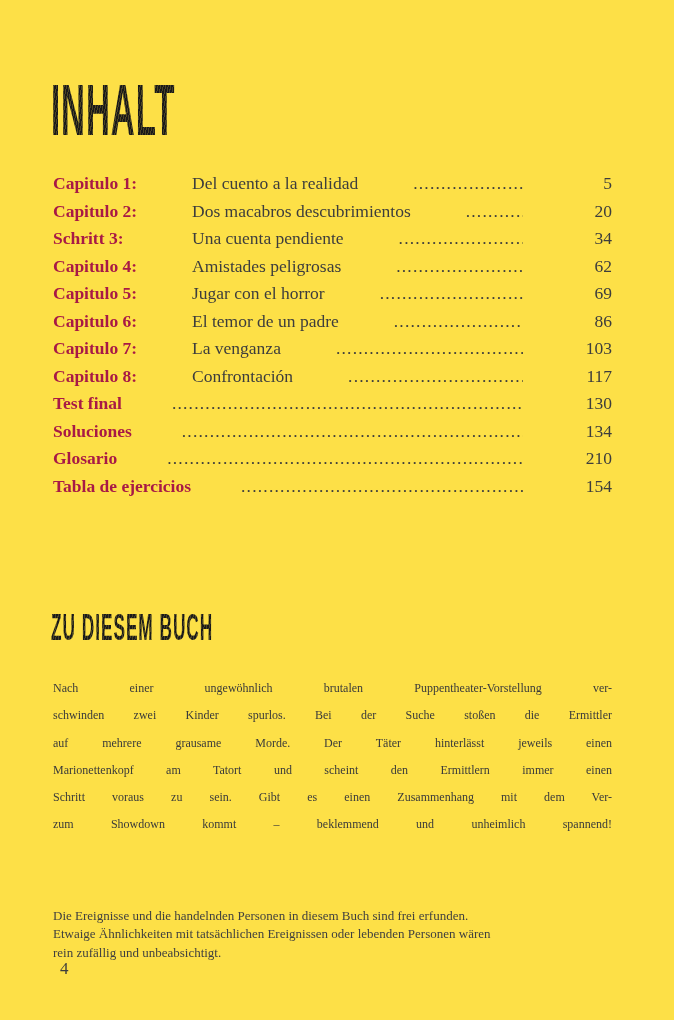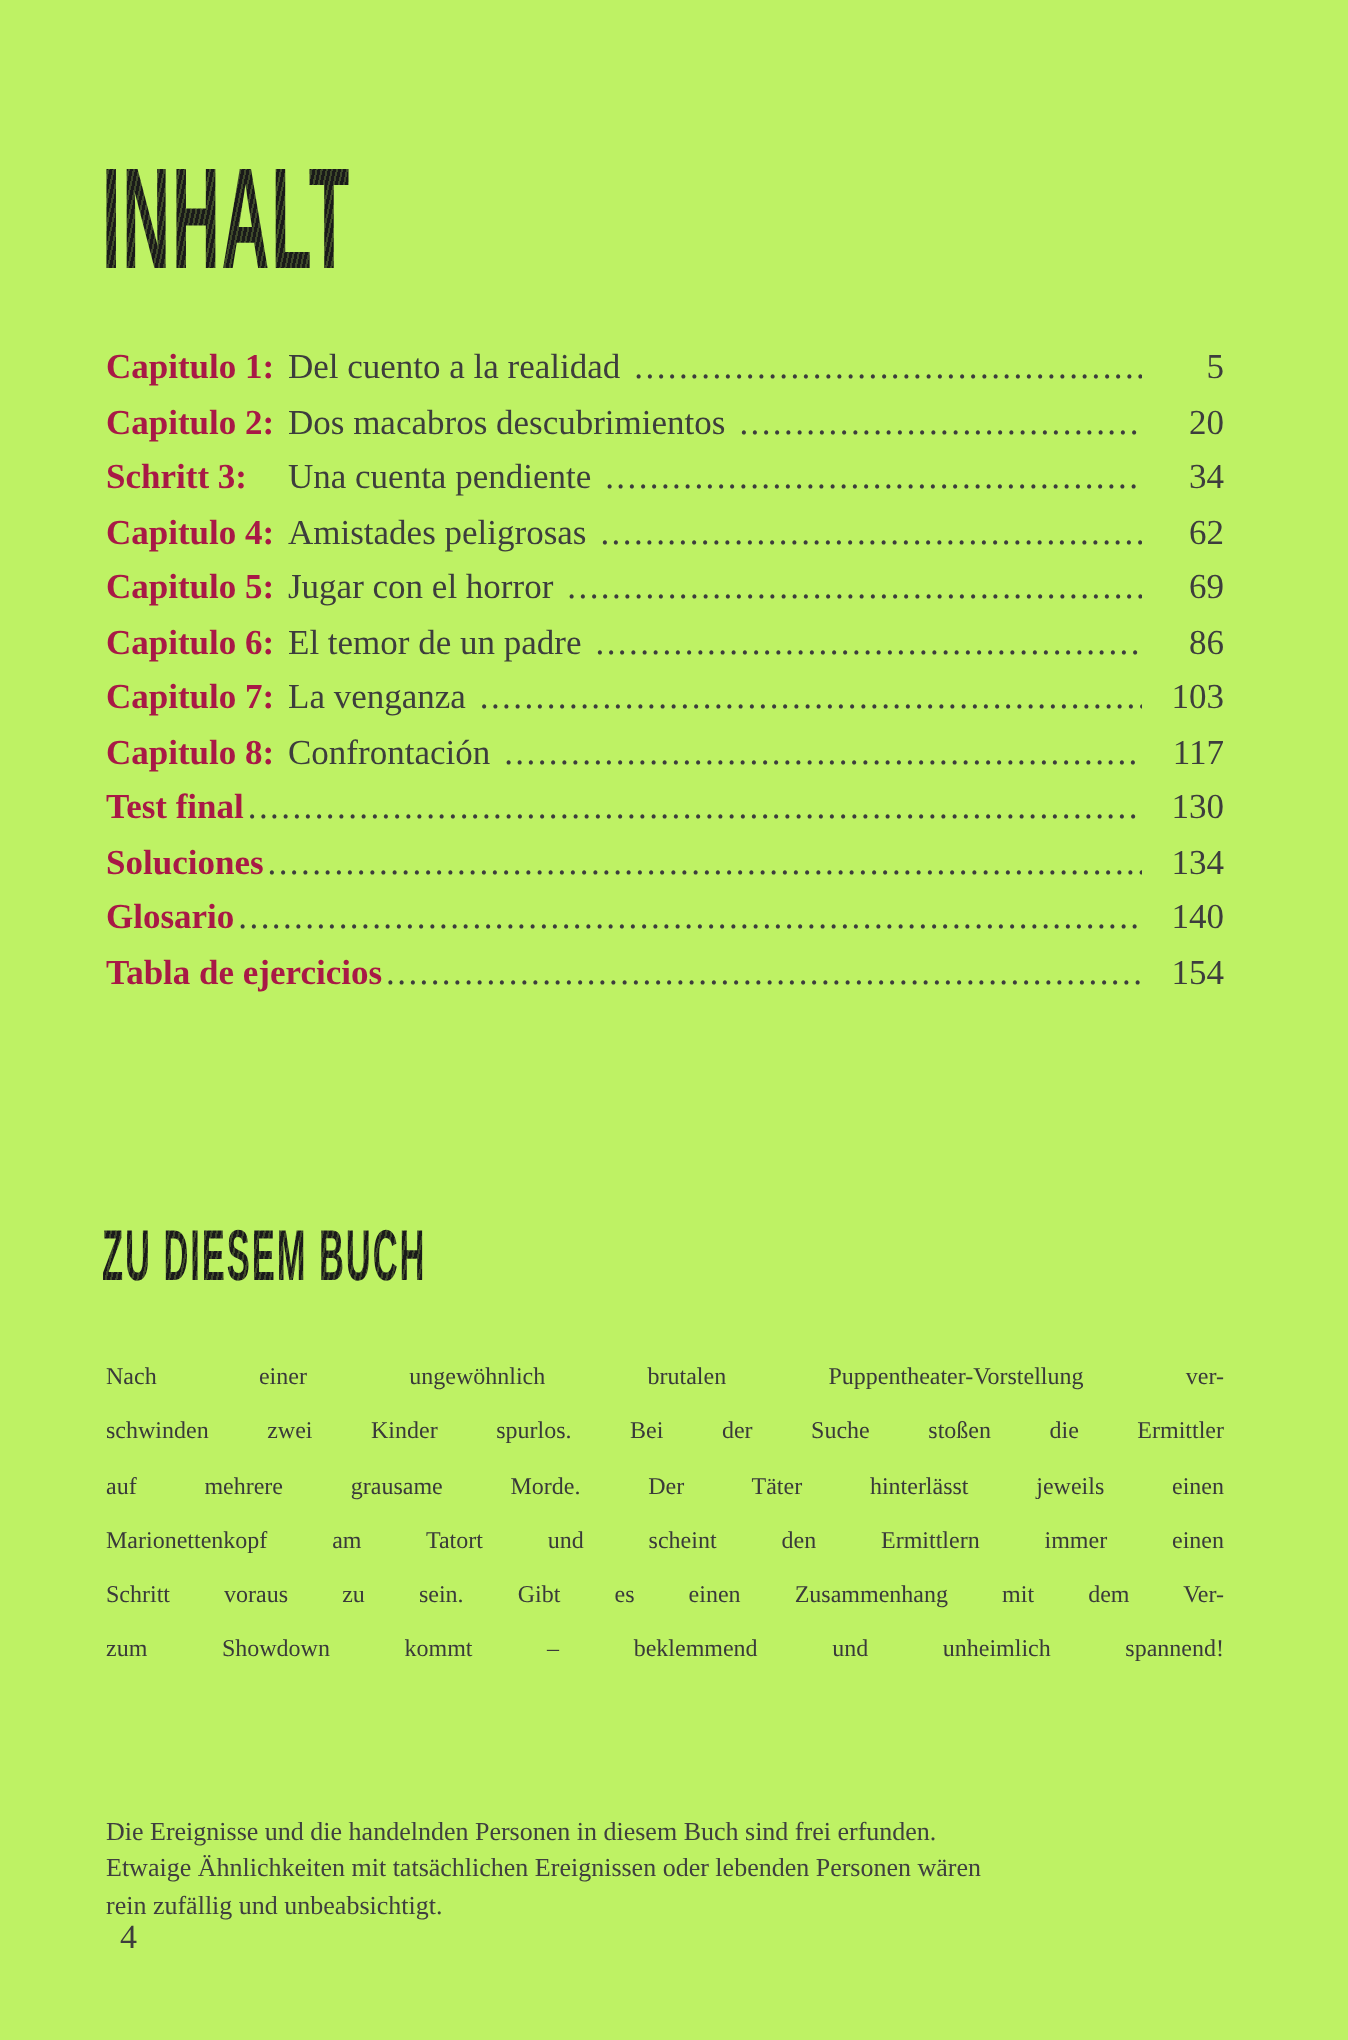--- a/index.html
+++ b/index.html
@@ -8,21 +8,21 @@
     background: #ffffff;
     width: 674px;
     height: 1020px;
     overflow: hidden;
     font-family: "Liberation Serif", serif;
   }
   .page {
     position: relative;
     width: 674px;
     height: 1020px;
-    background: #bef264;
+    background: #fde047;
   }
 
   
   .grunge {
     font-family: "Liberation Sans", sans-serif;
     font-weight: 700;
     color: #1a1a1a;
     line-height: 1;
     white-space: nowrap;
     transform-origin: left top;
@@ -51,20 +51,21 @@
     left: 53px;
     top: 173px;
     width: 559px;
   }
   .toc-row {
     display: flex;
     align-items: baseline;
     height: 27.55px;
     font-size: 17.5px;
     color: #3d3d3d;
+    gap: 48px;
   }
   .toc-row .label {
     color: #a81946;
     font-weight: 700;
     flex: 0 0 auto;
     white-space: nowrap;
   }
   .toc-row.chapter .label { flex: 0 0 91px; }
   .toc-row .title {
     flex: 0 0 auto;
@@ -190,21 +191,21 @@
       <span class="pagenum">130</span>
     </div>
     <div class="toc-row plain">
       <span class="label">Soluciones</span>
       <span class="dots"></span>
       <span class="pagenum">134</span>
     </div>
     <div class="toc-row plain">
       <span class="label">Glosario</span>
       <span class="dots"></span>
-      <span class="pagenum">140</span>
+      <span class="pagenum">210</span>
     </div>
     <div class="toc-row plain">
       <span class="label">Tabla de ejercicios</span>
       <span class="dots"></span>
       <span class="pagenum">154</span>
     </div>
   </div>
 
   <div id="about-title" class="grunge">ZU DIESEM BUCH</div>
 

